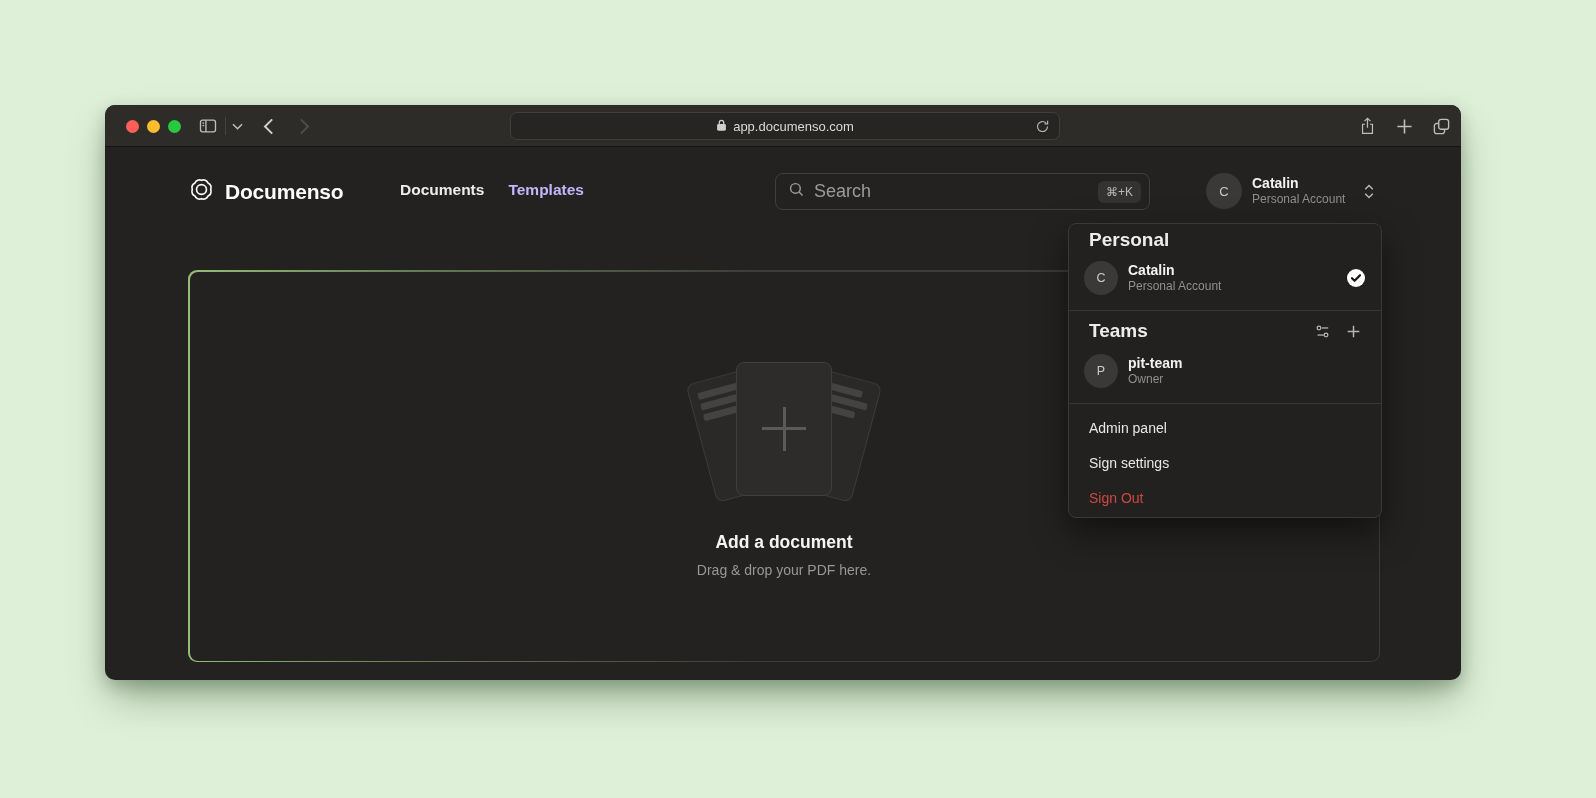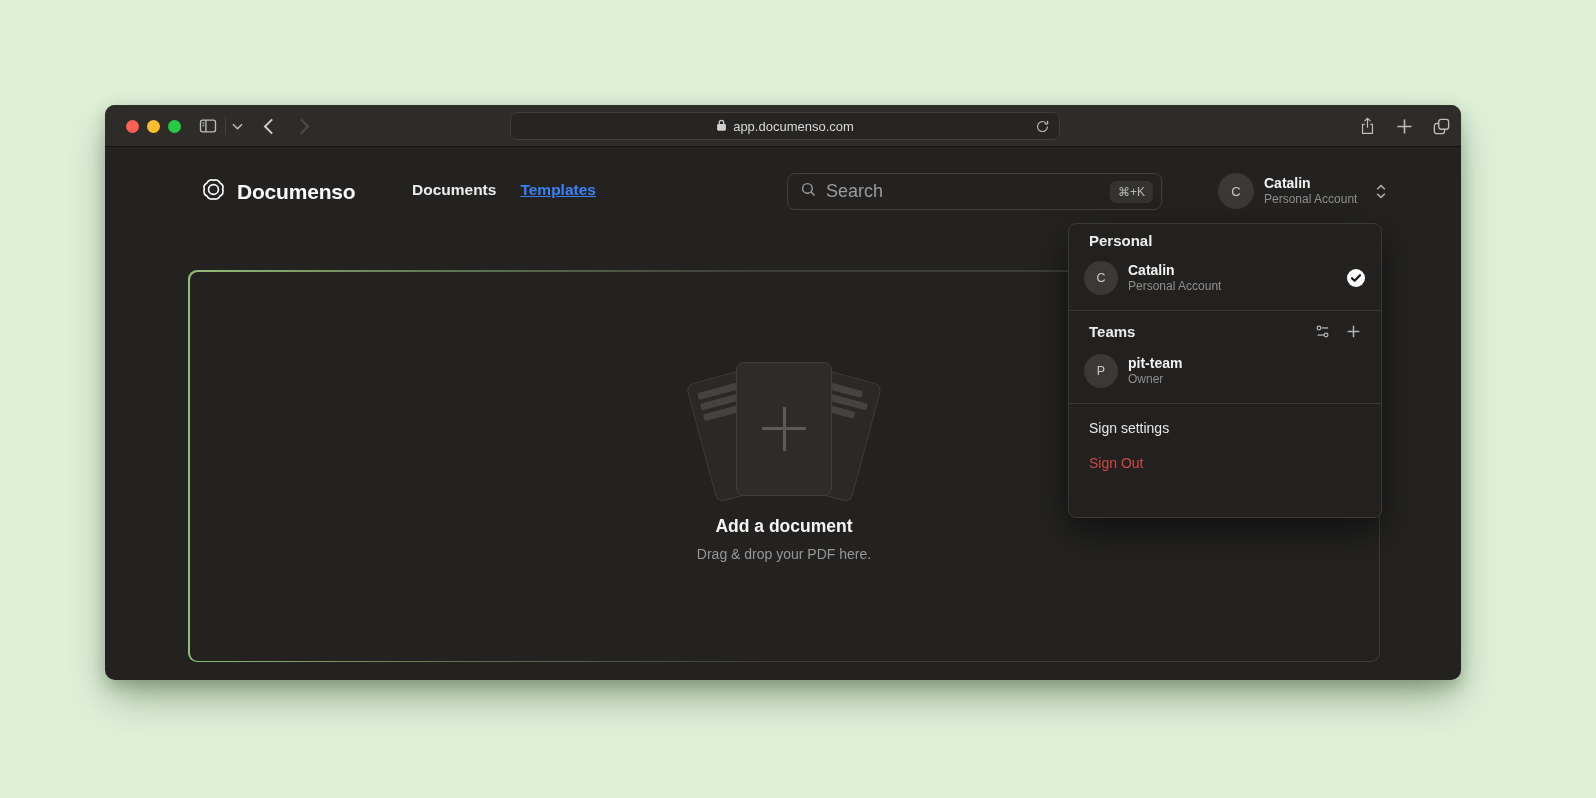--- a/index.html
+++ b/index.html
@@ -38,26 +38,26 @@
   .urlbar {
     position:absolute; left:405px; top:7px; width:550px; height:28px;
     background:#262523; border:1px solid #403e3b; border-radius:7px;
     display:flex; align-items:center; justify-content:center;
     color:#d9d9d9; font-size:13px;
   }
   .urlbar .lockwrap { display:flex; align-items:center; gap:6px; }
   .urlbar .reload { position:absolute; right:9px; top:5px; color:#b5b5b5; }
 
   
-  .app-header { position:absolute; left:12px; top:42px; width:100%; height:88px; }
+  .app-header { position:absolute; left:0; top:42px; width:100%; height:88px; }
   .brand { position:absolute; left:83px; top:29px; display:flex; align-items:center; gap:10px; color:#fbfbfb; }
   .brand-name { font-size:21px; font-weight:700; letter-spacing:-.2px; }
   .main-nav { position:absolute; left:295px; top:34px; display:flex; gap:24px; font-size:15.5px; font-weight:600; }
   .main-nav .nav-item { color:#ededed; text-decoration:none; cursor:pointer; }
-  .main-nav .nav-item.inactive { color:#3b82f6;text-decoration:underline; }
+  .main-nav .nav-item.inactive { color:#c4b5fd; }
 
   .searchbox {
     position:absolute; left:670px; top:26px; width:375px; height:37px;
     border:1px solid #413f3c; border-radius:8px;
     display:flex; align-items:center; padding:0 8px 0 12px; gap:9px;
   }
   .searchbox input {
     flex:1; background:transparent; border:none; outline:none;
     color:#e5e5e5; font-size:18px; font-family:"Liberation Sans", sans-serif;
   }
@@ -94,33 +94,33 @@
   .card-center{ width:96px; height:134px; left:52px; top:2px; z-index:2; background:#2d2c2b; border-color:#403e3c;
                 display:flex; align-items:center; justify-content:center; }
   .bar { height:7px; border-radius:2px; background:#454341; margin:4px 8px 0 8px; }
   .card-left .bar:first-child, .card-right .bar:first-child { margin-top:10px; }
   .bar.r { margin-left:auto; }
   .plus-glyph { position:relative; width:44px; height:44px; }
   .plus-glyph::before, .plus-glyph::after { content:""; position:absolute; background:#5b5a58; }
   .plus-glyph::before { left:0; top:20.5px; width:44px; height:3px; }
   .plus-glyph::after { left:20.5px; top:0; width:3px; height:44px; }
 
-  .dz-title { margin-top:16px; font-size:17.5px; font-weight:700; color:#f4f4f4; }
+  .dz-title { margin-top:32px; font-size:17.5px; font-weight:700; color:#f4f4f4; }
   .dz-sub { margin-top:9px; font-size:14px; color:#979797; }
 
   
   .menu {
     position:absolute; left:1068px; top:223px; width:314px; height:295px;
     background:#222120; border:1px solid #3a3938; border-radius:8px;
     box-shadow:0 14px 34px rgba(0,0,0,.5);
     z-index:10; padding-top:4px;
   }
   .menu-heading {
     height:24px; display:flex; align-items:center; padding:0 20px;
-    font-size:15px; font-weight:700; color:#ececec;
+    font-size:19px; font-weight:700; color:#ececec;
   }
   .menu-heading.teams { height:28px; justify-content:space-between; }
   .heading-icons { display:flex; align-items:center; gap:15px; color:#b5b5b5; }
   .heading-icons .hicon { cursor:pointer; display:flex; }
   .account-row {
     height:52px; display:flex; align-items:center; gap:10px; padding:0 16px 0 15px; cursor:pointer;
   }
   .account-row .avatar { width:34px; height:34px; font-size:12.5px; }
   .row-name { font-size:14px; font-weight:700; color:#f2f2f2; line-height:1.3; }
   .row-sub { font-size:12px; color:#8f8f8f; line-height:1.3; }
@@ -317,15 +317,16 @@
   <div class="account-row">
     <div class="avatar">P</div>
     <div class="row-text">
       <div class="row-name">pit-team</div>
       <div class="row-sub">Owner</div>
     </div>
   </div>
 
   <div class="menu-divider"></div>
 
+  <div class="menu-item">Admin panel</div>
   <div class="menu-item">Sign settings</div>
   <div class="menu-item danger">Sign Out</div>
 </div>
 
 </body></html>

